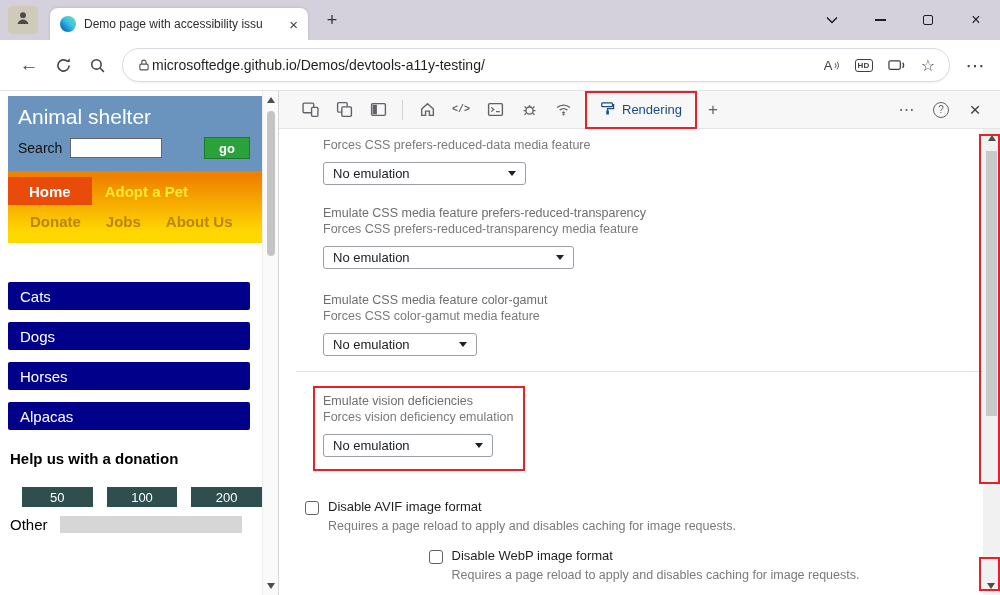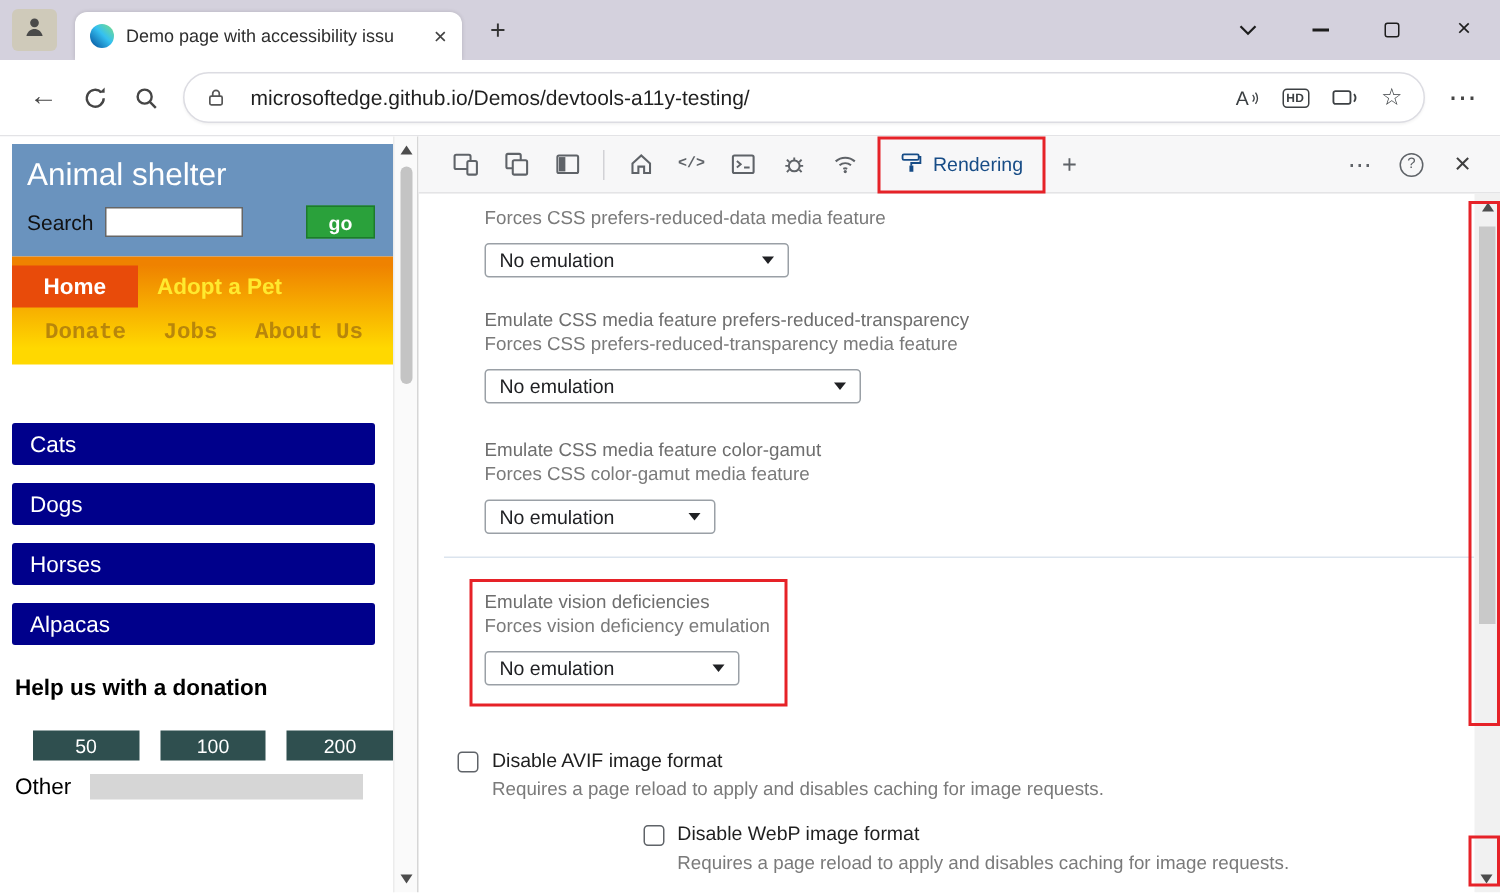--- a/index.html
+++ b/index.html
@@ -17,21 +17,21 @@
   .newtab-btn { position:absolute; left:321px; top:9px; width:22px; height:22px; font-size:18px; color:#333; display:flex; align-items:center; justify-content:center; }
   .win-controls { position:absolute; right:0; top:0; height:40px; display:flex; }
   .winbtn { width:48px; height:40px; display:flex; align-items:center; justify-content:center; color:#1d1d1d; font-size:16px; }
   .min-glyph { width:11px; height:2px; background:#1d1d1d; display:block; }
   .max-glyph { width:10px; height:10px; border:1.4px solid #1d1d1d; border-radius:2px; display:block; }
 
   
   .navbar { position:absolute; top:40px; left:0; width:100%; height:51px; background:#fff; border-bottom:1px solid #e3e3e6; display:flex; align-items:center; padding:0 8px 0 12px; }
   .icon-btn { width:34px; height:34px; display:flex; align-items:center; justify-content:center; color:#454545; font-size:19px; flex:0 0 auto; }
   .icon-btn svg { width:17px; height:17px; }
-  .address-field { flex:1; height:34px; margin:0 8px; border:1px solid #dcdce2; border-radius:17px; display:flex; align-items:center; padding:0 14px; gap:16px; background:#fff; box-shadow:0 1px 2px rgba(0,0,0,.06); }
+  .address-field { flex:1; height:34px; margin:0 8px; border:1px solid #dcdce2; border-radius:17px; display:flex; align-items:center; padding:0 14px; gap:1px; background:#fff; box-shadow:0 1px 2px rgba(0,0,0,.06); }
   .site-icon svg { width:14px; height:14px; color:#565656; display:block; }
   .url { flex:1; font-size:14px; color:#1f1f1f; white-space:nowrap; overflow:hidden; }
   .addr-icons { display:flex; align-items:center; gap:15px; color:#3c4043; }
   .read-aloud { display:flex; align-items:center; font-size:13px; color:#3c4043; }
   .read-aloud svg { width:6px; height:13px; margin-left:1px; }
   .hd-badge { font-size:8px; font-weight:bold; border:1.4px solid #3c4043; border-radius:3px; padding:1px 2px; letter-spacing:.3px; }
   .media-icon svg { width:18px; height:15px; display:block; }
   .star { font-size:16px; }
 
   
@@ -43,21 +43,21 @@
   .pg-header { margin:5px 0 0 8px; width:254px; height:75px; background:#6a93be; padding:9px 10px 0 10px; }
   .pg-title { color:#fff; font-size:21px; }
   .pg-search-row { margin-top:8px; display:flex; align-items:center; }
   .pg-search-label { font-size:14px; color:#111; margin-right:8px; }
   .pg-search-input { width:92px; height:20px; border:1px solid #666; background:#fff; }
   .pg-go { width:46px; height:22px; background:#2aa13b; color:#fff; font-weight:bold; font-size:13px; border:1px solid #1d7a2c; margin-left:auto; margin-right:2px; }
   .pg-nav { margin-left:8px; width:254px; height:72px; background:linear-gradient(180deg,#ef8200 8%,#ffd800 85%); padding-top:6px; }
   .nav-row1 { display:flex; align-items:center; height:28px; }
   .nav-home { background:#e84b0a; color:#fff; font-weight:bold; font-size:15px; height:28px; display:flex; align-items:center; padding:0 21px; }
   .nav-adopt { color:#ffe92e; font-weight:bold; font-size:15px; margin-left:13px; }
-  .nav-row2 { display:flex; gap:25px; margin:8px 0 0 22px;font-family:Liberation Mono, monospace; }
+  .nav-row2 { display:flex; gap:25px; margin:8px 0 0 22px; }
   .nav-link { color:#b8860b; font-weight:bold; font-size:15px; }
   .animal-list { margin:39px 0 0 8px; }
   .animal-btn { width:242px; height:28px; background:#00008b; color:#fff; font-size:15px; display:flex; align-items:center; padding-left:12px; margin-bottom:12px; border-radius:2px; }
   .donate-heading { margin:20px 0 0 10px; font-size:15px; font-weight:bold; color:#000; }
   .donate-row { display:flex; gap:14px; margin:20px 0 0 22px;align-items:flex-end; }
   .donate-btn { width:72px; height:20px; background:#2f4f4f; color:#fff; font-size:13px; display:flex; align-items:center; justify-content:center; }
   .other-row { display:flex; align-items:center; margin:9px 0 0 10px; }
   .other-label { font-size:15px; color:#000; margin-right:12px; }
   .other-input { width:182px; height:17px; background:#d6d6d6; border:none; }
 

